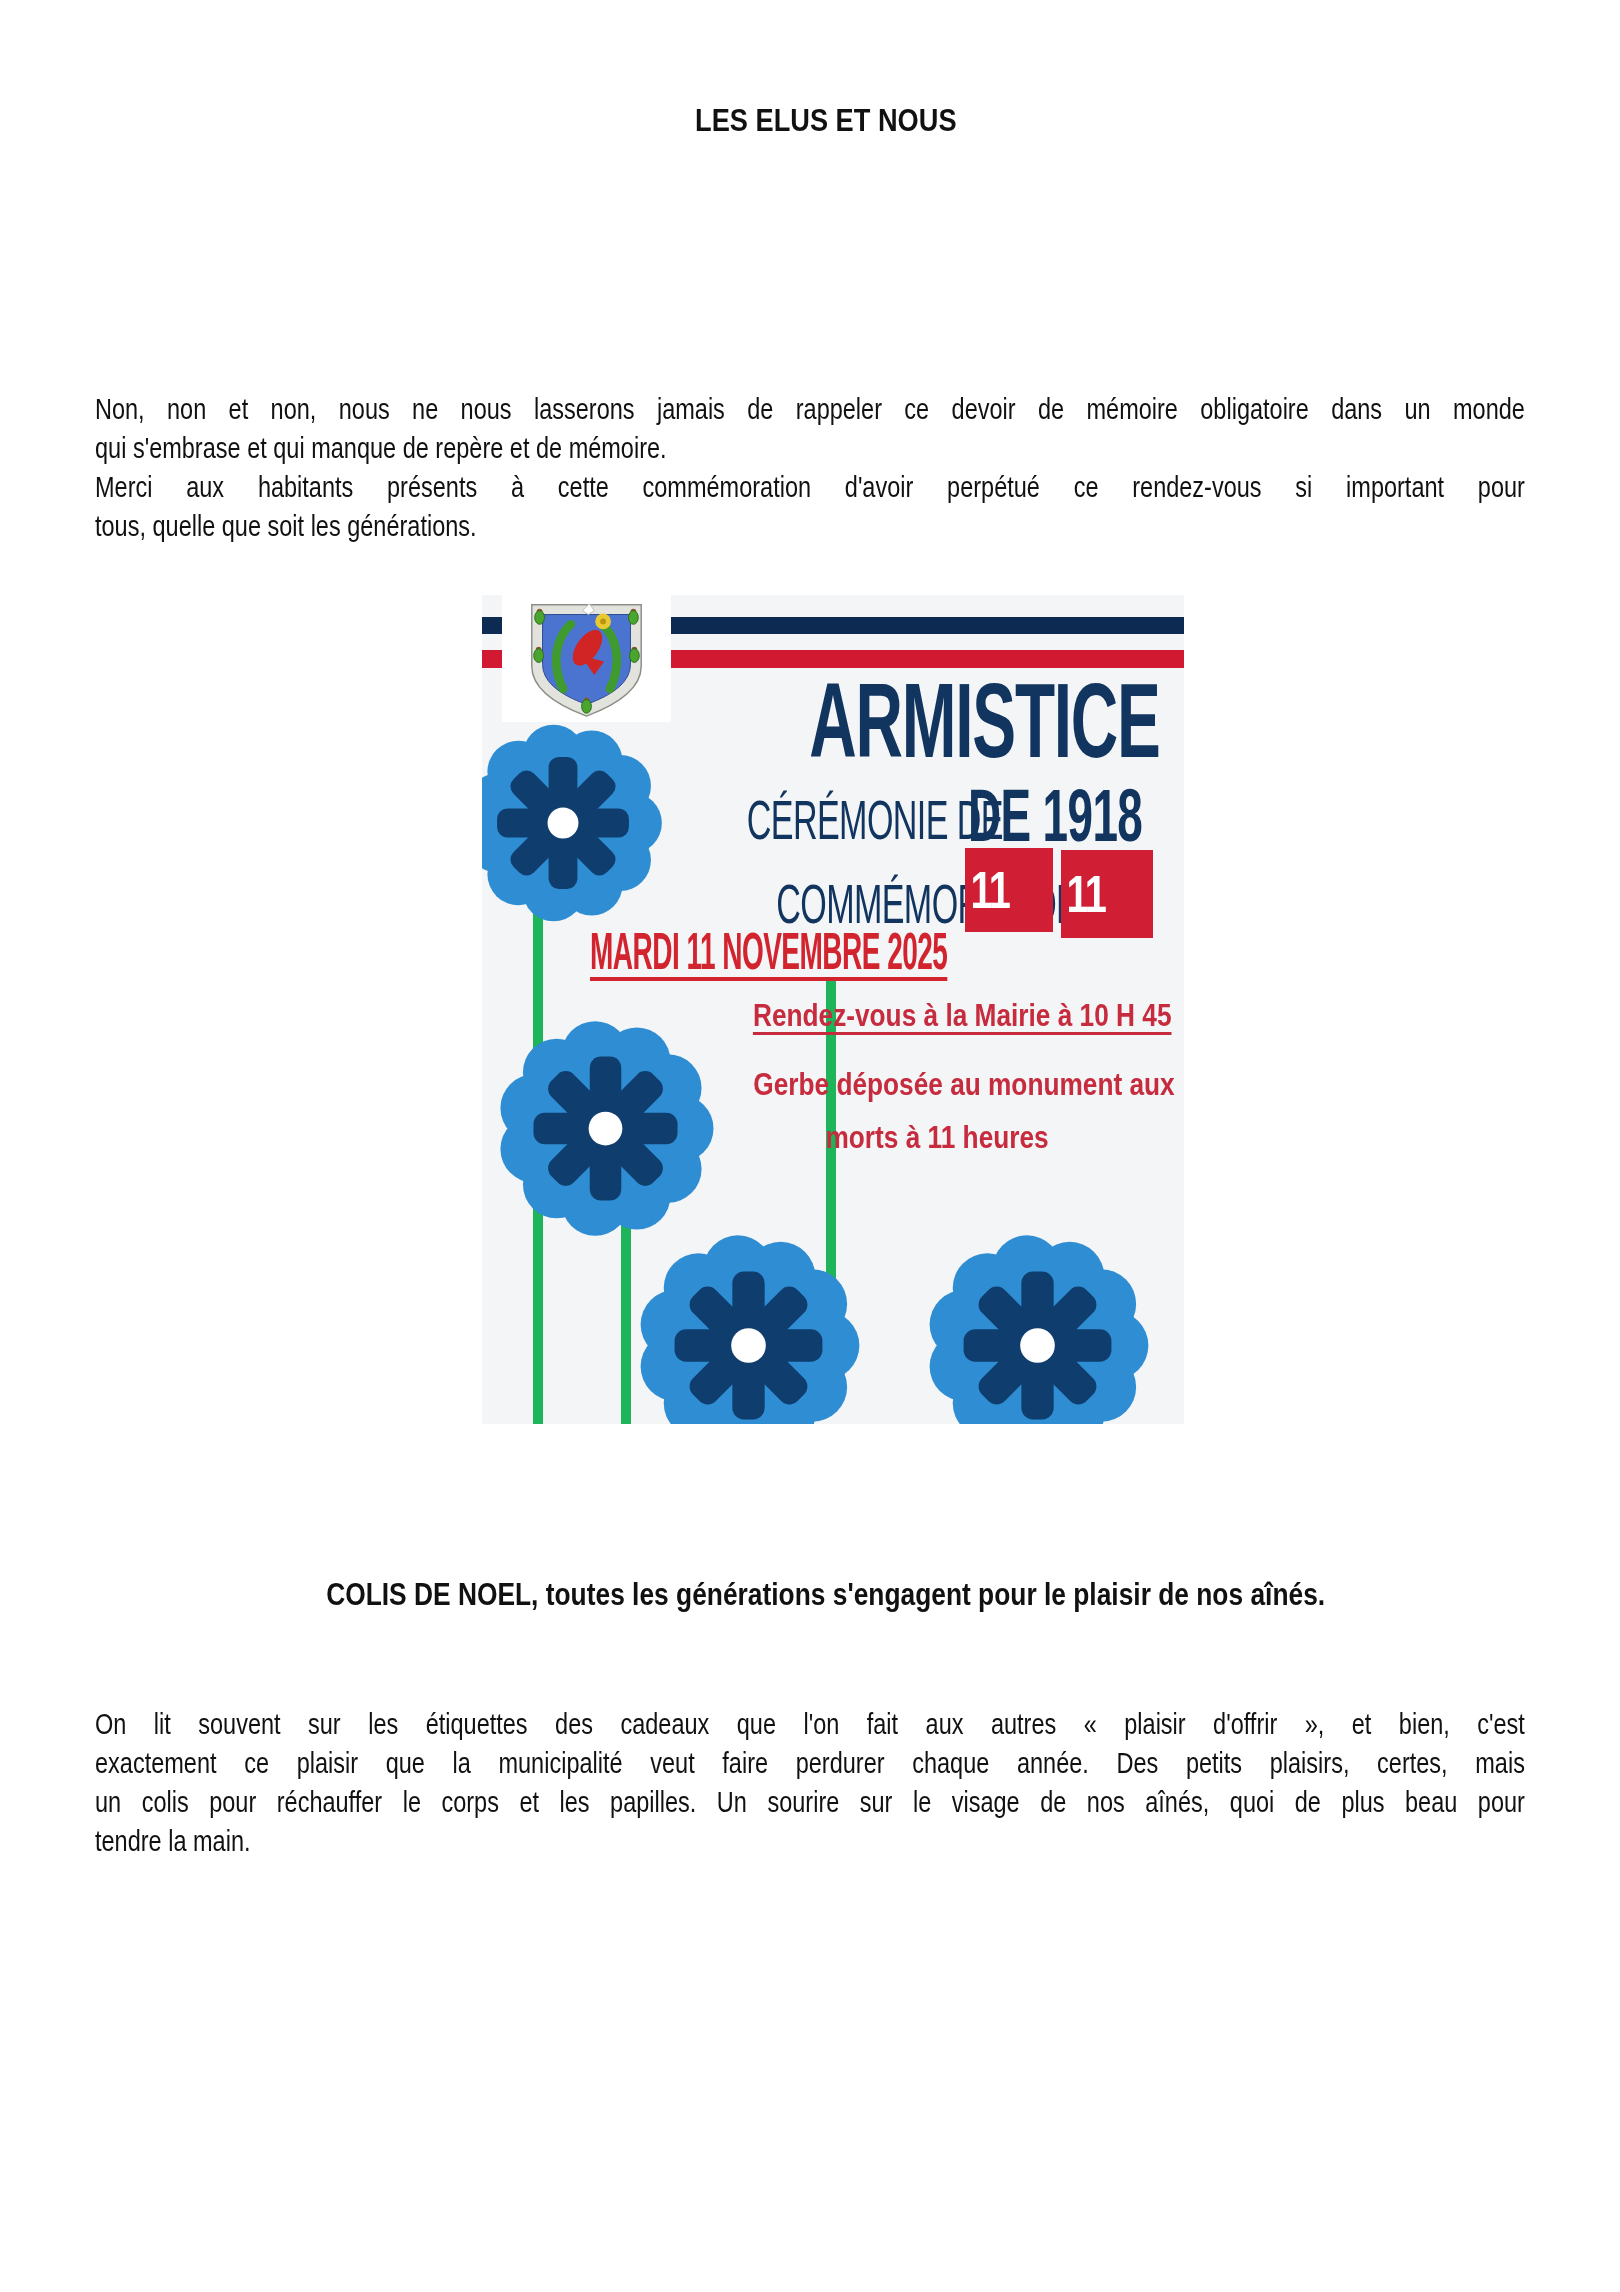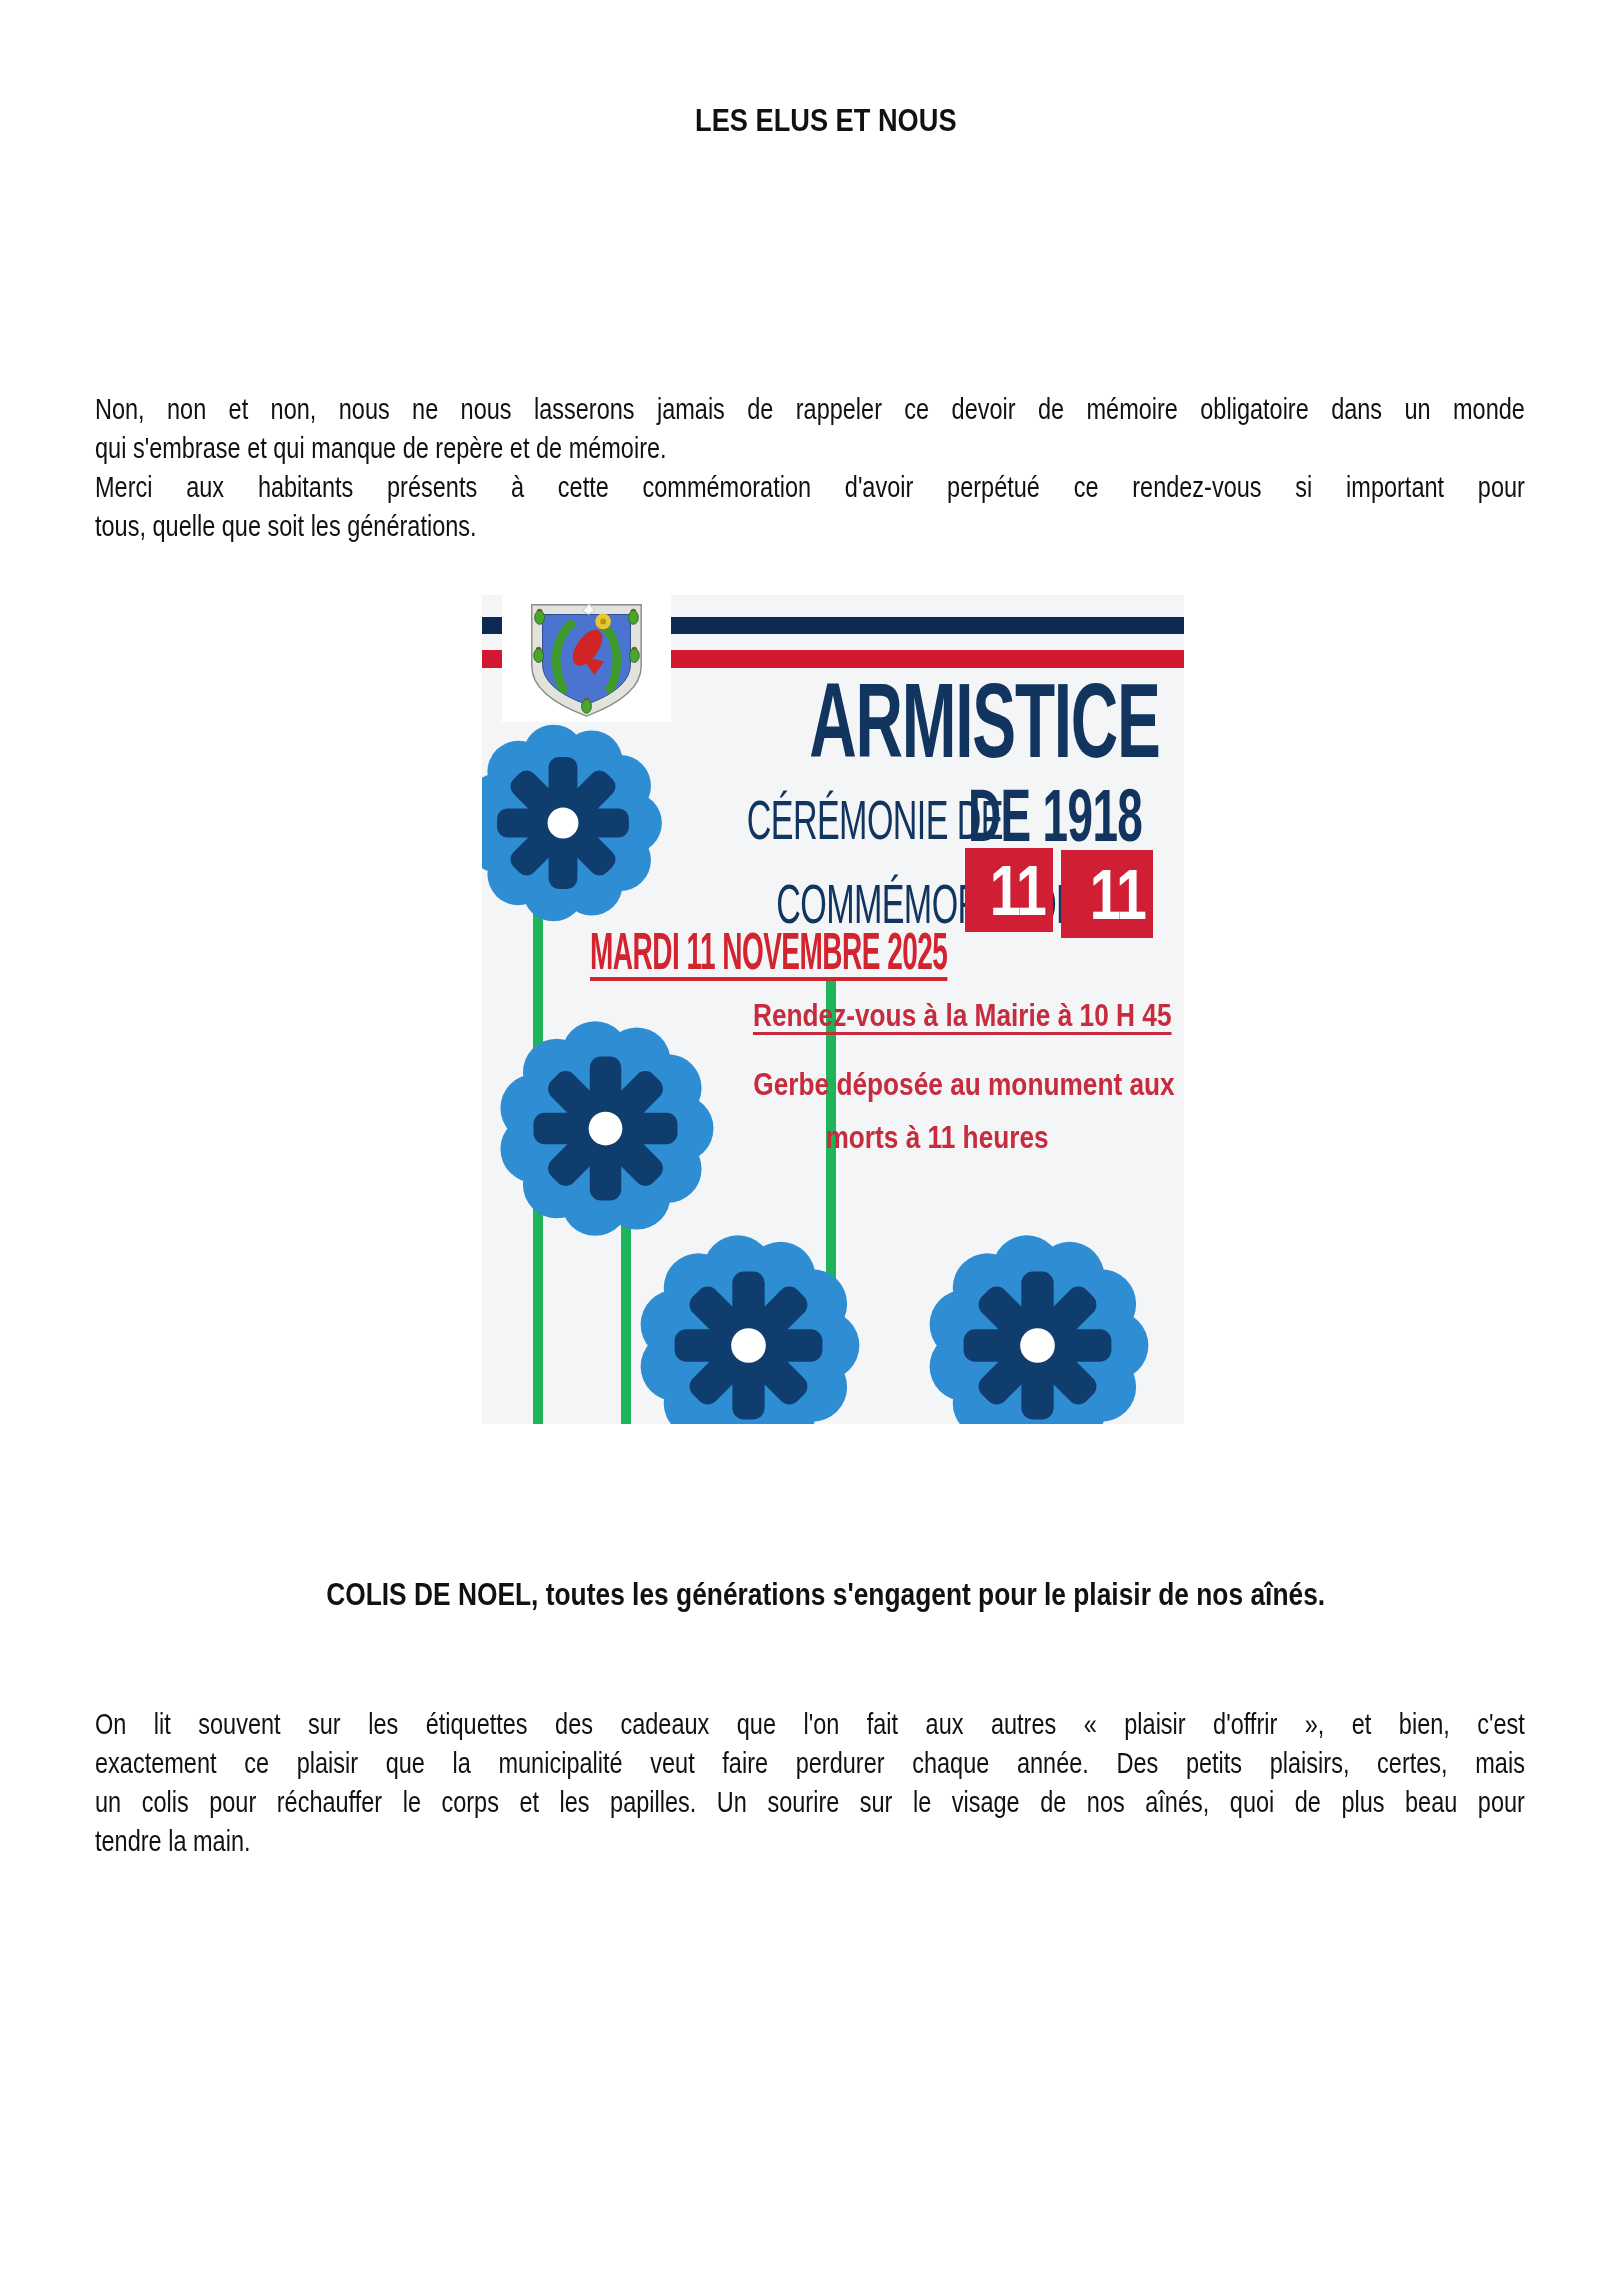--- a/index.html
+++ b/index.html
@@ -52,22 +52,22 @@
     font-size:55px;line-height:55px;font-weight:400;color:var(--navy,#123560);
   }
   .ceremony .sq{display:inline-block;transform:scaleX(.62);transform-origin:right center;white-space:nowrap;letter-spacing:-1px;}
   .year{
     position:absolute;left:486px;top:184px;
     font-size:74px;line-height:74px;font-weight:800;color:var(--navy,#123560);
   }
   .year .sq{display:inline-block;transform:scaleX(.62);transform-origin:left center;white-space:nowrap;letter-spacing:-1px;}
   .badge{
     position:absolute;background:var(--badge_red,#d01f35);
-    color:#ffffff;font-weight:800;font-size:71px;
-    display:flex;align-items:center;justify-content:flex-end;
+    color:#ffffff;font-weight:800;font-size:51px;
+    display:flex;align-items:center;justify-content:flex-start;
   }
   .badge span{display:inline-block;transform:scaleX(.78);letter-spacing:-2px;}
   .date-line{
     position:absolute;left:108px;top:331px;
     font-size:51px;line-height:51px;font-weight:800;color:var(--date_red,#d2242f);
   }
   .date-line .sq{
     display:inline-block;transform:scaleX(.55);transform-origin:left center;white-space:nowrap;
     text-decoration:underline;text-decoration-thickness:3.9px;text-underline-offset:7.8px;letter-spacing:-1px;
   }

